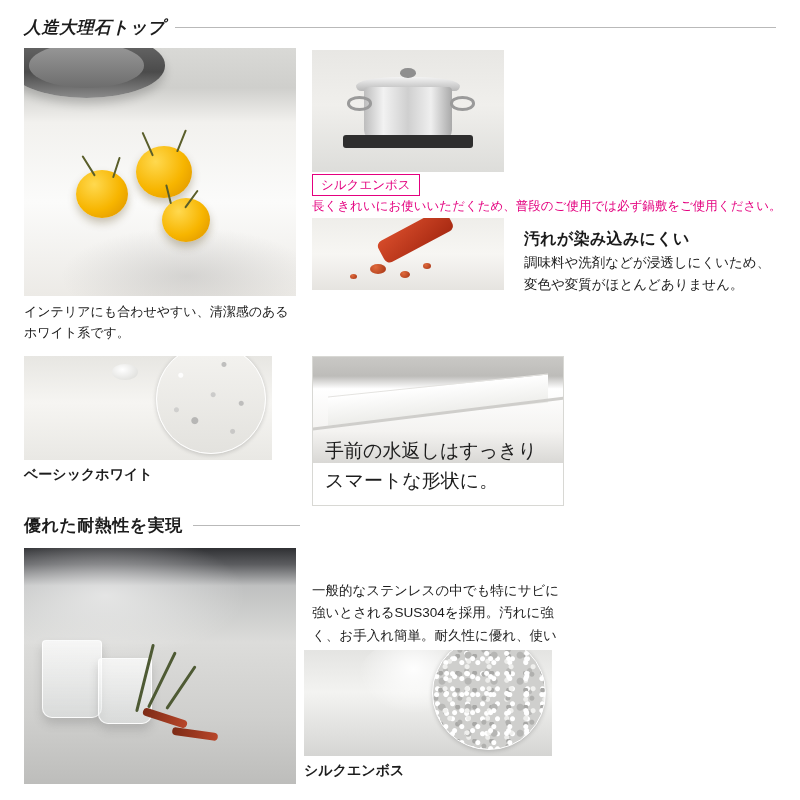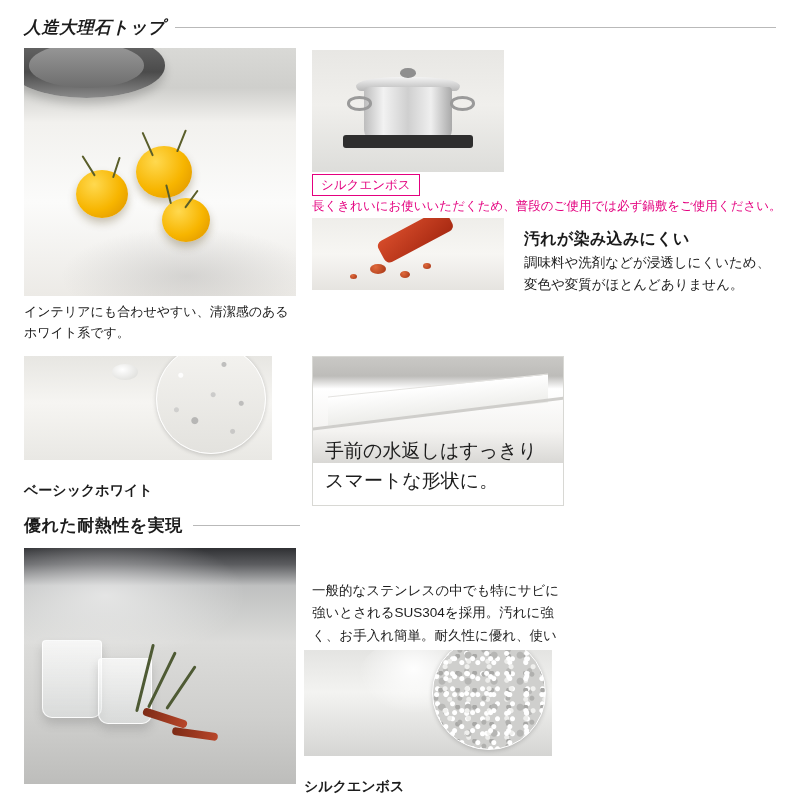--- a/index.html
+++ b/index.html
@@ -318,21 +318,20 @@
     position: absolute;
     font-size: 13px;
     line-height: 1.6;
     color: #1c1c1c;
   }
   .swatch-label {
     position: absolute;
     font-size: 14px;
     font-weight: bold;
     color: #1c1c1c;
-    margin-top: 16px;
   }
 
   
   .notice-box {
     position: absolute;
     border: 1px solid #e4007f;
     color: #e4007f;
     font-size: 12.5px;
     padding: 2px 8px;
     line-height: 1.3;

